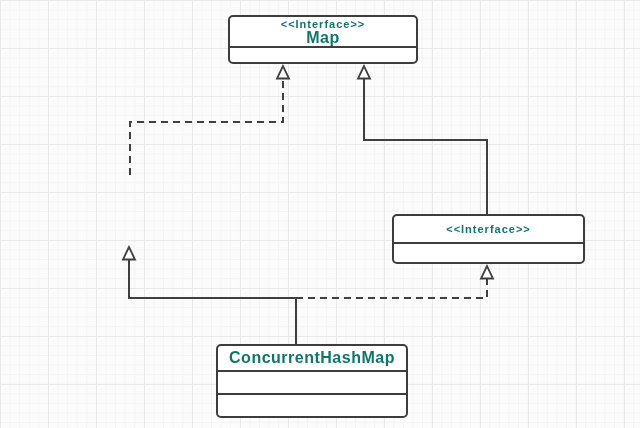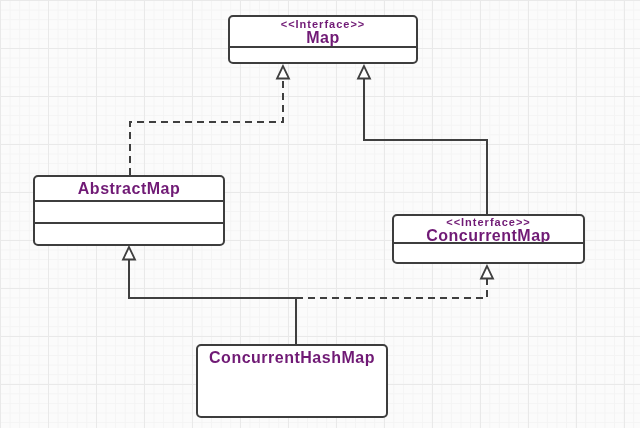--- a/index.html
+++ b/index.html
@@ -21,21 +21,21 @@
   }
   .edges{
     position:absolute;left:0;top:0;width:640px;height:428px;
   }
   .uml-node{
     position:absolute;
     box-sizing:border-box;
     background:#ffffff;
     border:2px solid #3d3d3d;
     border-radius:5px;
-    color:#701a75;
+    color:#0f766e;
     display:flex;
     flex-direction:column;
   }
   .uml-header{
     display:flex;
     flex-direction:column;
     justify-content:center;
     align-items:center;
     text-align:center;
     font-weight:bold;
@@ -57,21 +57,21 @@
     border-top:2px solid #3d3d3d;
     flex:1 1 auto;
   }
   
   #node-map{left:228px;top:15px;width:190px;height:49px;}
   #node-map .uml-header{height:29px;}
   #node-abstract-map{left:33px;top:175px;width:192px;height:71px;}
   #node-abstract-map .uml-header{height:23px;}
   #node-concurrent-map{left:392px;top:214px;width:193px;height:50px;}
   #node-concurrent-map .uml-header{height:26px;}
-  #node-concurrent-hash-map{left:196px;top:344px;width:192px;height:74px;align-items:center;}
+  #node-concurrent-hash-map{left:216px;top:344px;width:192px;height:74px;}
   #node-concurrent-hash-map .uml-header{height:24px;}
 </style>
 </head>
 <body>
 
 <div class="canvas">
 
   <svg class="edges" viewBox="0 0 640 428" xmlns="http://www.w3.org/2000/svg">
      Map (dashed, open arrow) --&gt;
     <g>
@@ -96,32 +96,24 @@
   </svg>
 
   <div class="uml-node" id="node-map">
     <div class="uml-header">
       <span class="stereotype">&lt;&lt;Interface&gt;&gt;</span>
       <span class="class-name">Map</span>
     </div>
     <div class="compartment"></div>
   </div>
 
-  <div class="uml-node" id="node-abstract-map">
-    <div class="uml-header">
-      <span class="class-name">AbstractMap</span>
-    </div>
-    <div class="compartment"></div>
-    <div class="compartment"></div>
-  </div>
 
   <div class="uml-node" id="node-concurrent-map">
     <div class="uml-header">
       <span class="stereotype">&lt;&lt;Interface&gt;&gt;</span>
-      <span class="class-name">ConcurrentMap</span>
     </div>
     <div class="compartment"></div>
   </div>
 
   <div class="uml-node" id="node-concurrent-hash-map">
     <div class="uml-header">
       <span class="class-name">ConcurrentHashMap</span>
     </div>
     <div class="compartment"></div>
     <div class="compartment"></div>

